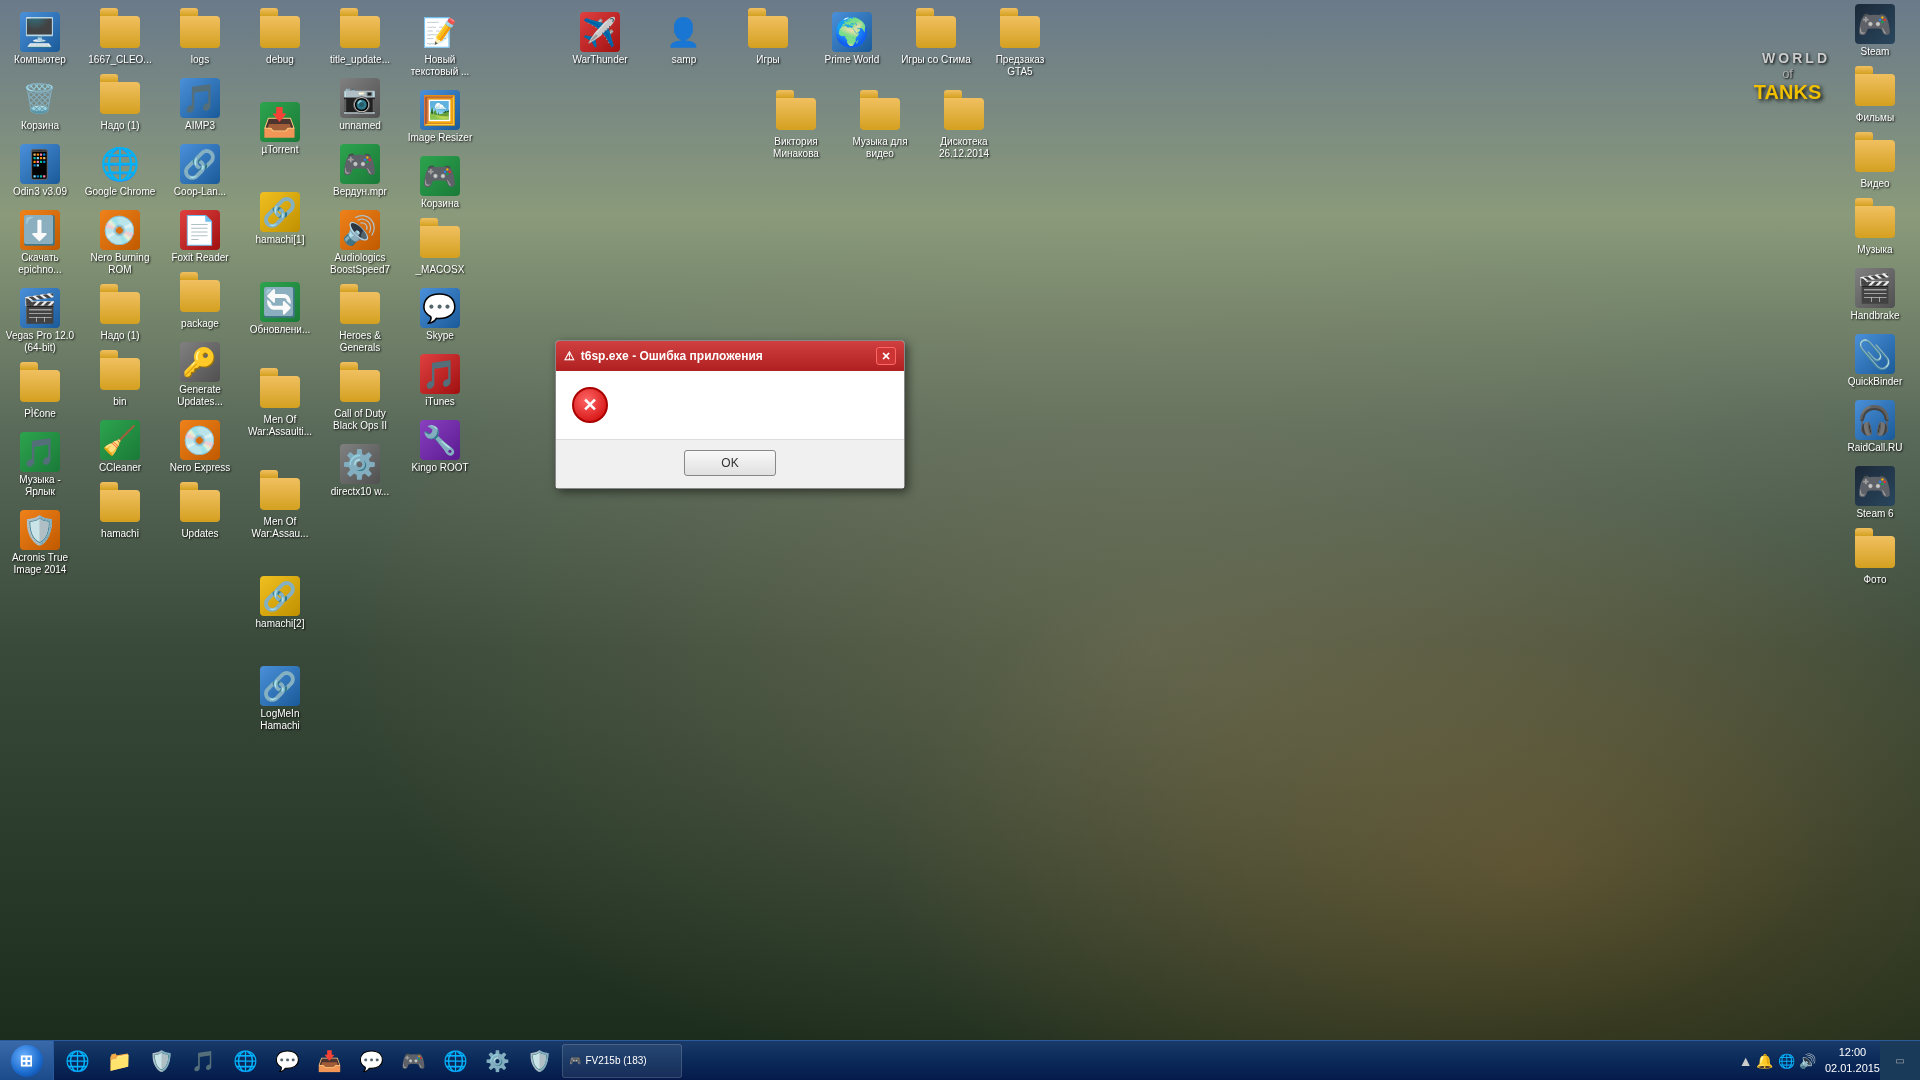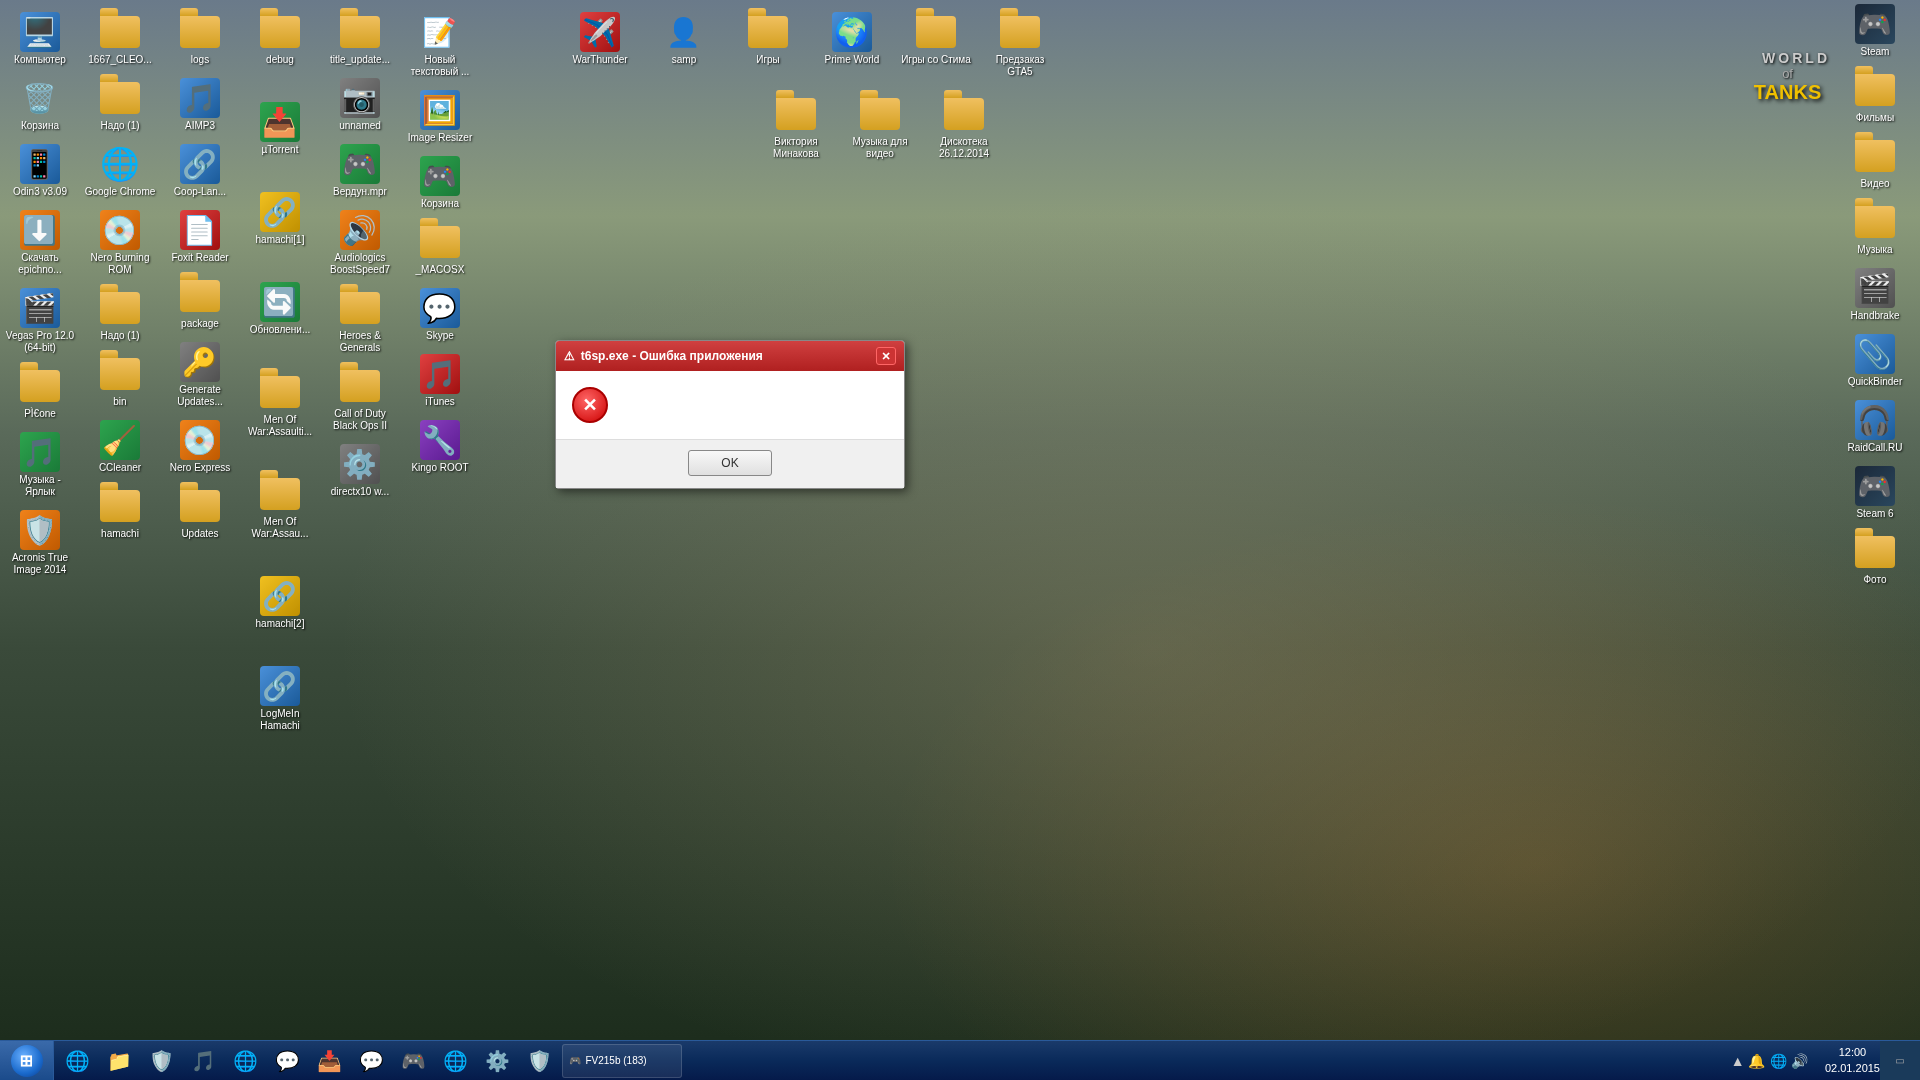--- a/index.html
+++ b/index.html
@@ -92,21 +92,20 @@
       border-radius: 3px;
       cursor: pointer;
       font-size: 20px;
     }
 
     .taskbar-clock {
       text-align: center;
       line-height: 1.4;
       font-size: 11px;
       color: white;
-      margin-left: 8px;
     }
 
     .sys-tray {
       display: flex;
       align-items: center;
       gap: 4px;
       padding: 0 8px;
       font-size: 14px;
     }
 
@@ -245,21 +244,21 @@
 
     .dialog-footer {
       padding: 10px 16px 12px;
       background: #f0f0f0;
       display: flex;
       justify-content: center;
       border-top: 1px solid #ddd;
     }
 
     .dialog-ok-btn {
-      width: 84px;
+      width: 92px;
       height: 26px;
       background: linear-gradient(180deg, #f8f8f8 0%, #e0e0e0 100%);
       border: 1px solid #888;
       border-radius: 3px;
       cursor: pointer;
       font-size: 12px;
       color: #333;
       display: flex;
       align-items: center;
       justify-content: center;

